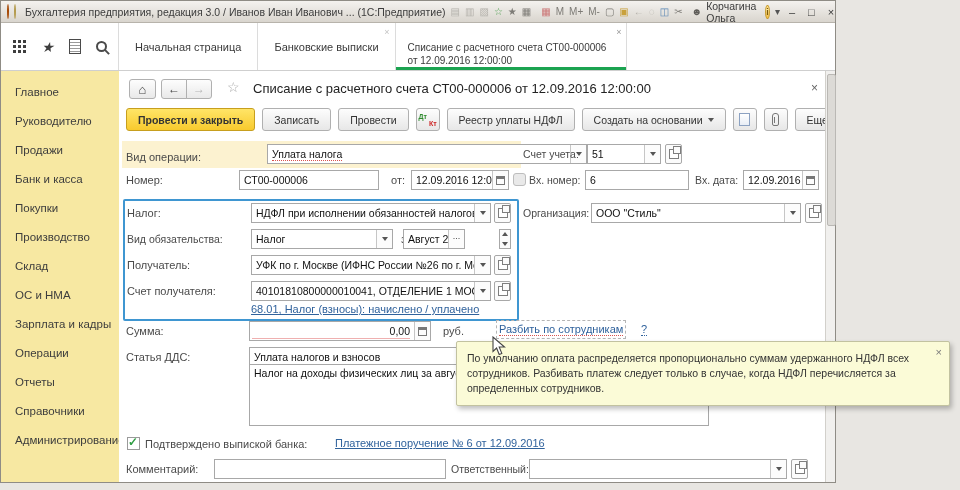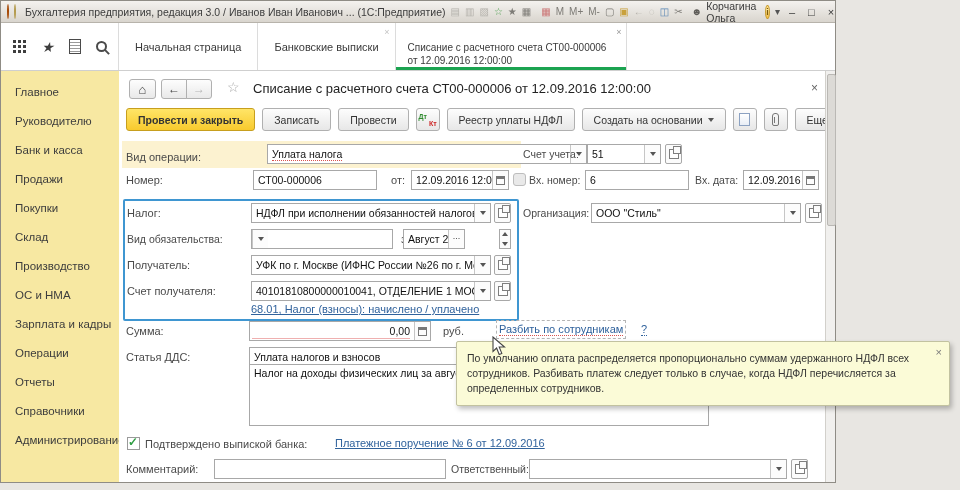--- a/index.html
+++ b/index.html
@@ -176,25 +176,25 @@
           <div>Списание с расчетного счета СТ00-000006</div>
           <div>от 12.09.2016 12:00:00</div>
         </div>
         <span class="tabx"></span>
       </div>
     </div>
 
     <div class="sidebar">
       <div class="sb-item">Главное</div>
       <div class="sb-item">Руководителю</div>
+      <div class="sb-item">Продажи</div>
       <div class="sb-item">Банк и касса</div>
-      <div class="sb-item">Продажи</div>
       <div class="sb-item">Покупки</div>
+      <div class="sb-item">Производство</div>
       <div class="sb-item">Склад</div>
-      <div class="sb-item">Производство</div>
       <div class="sb-item">ОС и НМА</div>
       <div class="sb-item">Зарплата и кадры</div>
       <div class="sb-item">Операции</div>
       <div class="sb-item">Отчеты</div>
       <div class="sb-item">Справочники</div>
       <div class="sb-item">Администрирование</div>
     </div>
 
     <div class="main">
 
@@ -254,21 +254,21 @@
         <span class="val">51</span>
         <span class="dd">
             <i class="car"></i>
           </span>
       </div>
       <span class="obtn" style="left:546px;top:73px">
           <i class="ico-open"></i>
         </span>
 
       <span class="lbl" style="left:7px;top:103px">Номер:</span>
-      <div class="fld" style="left:134px;top:99px;width:124px">
+      <div class="fld" style="left:120px;top:99px;width:140px">
         <span class="val">СТ00-000006</span>
       </div>
       <span class="lbl" style="left:272px;top:103px">от:</span>
       <div class="fld" style="left:292px;top:99px;width:98px">
         <span class="val">12.09.2016 12:00:00</span>
         <span class="seg">
             <i class="ico-cal"></i>
           </span>
       </div>
       <span class="sqbtn" style="left:394px;top:102px"></span>
@@ -292,20 +292,21 @@
         <span class="dd">
             <i class="car"></i>
           </span>
       </div>
       <span class="obtn" style="left:375px;top:132px">
           <i class="ico-open"></i>
         </span>
 
       <span class="lbl sm" style="left:8px;top:162px">Вид обязательства:</span>
       <div class="fld" style="left:132px;top:158px;width:142px">
+        <span class="val">Налог</span>
         <span class="dd">
             <i class="car"></i>
           </span>
       </div>
       <span class="lbl" style="left:282px;top:162px">за:</span>
       <div class="fld" style="left:284px;top:158px;width:62px">
         <span class="val">Август 2016</span>
         <span class="seg dots"></span>
       </div>
       <span class="spinner" style="left:380px;top:158px">

